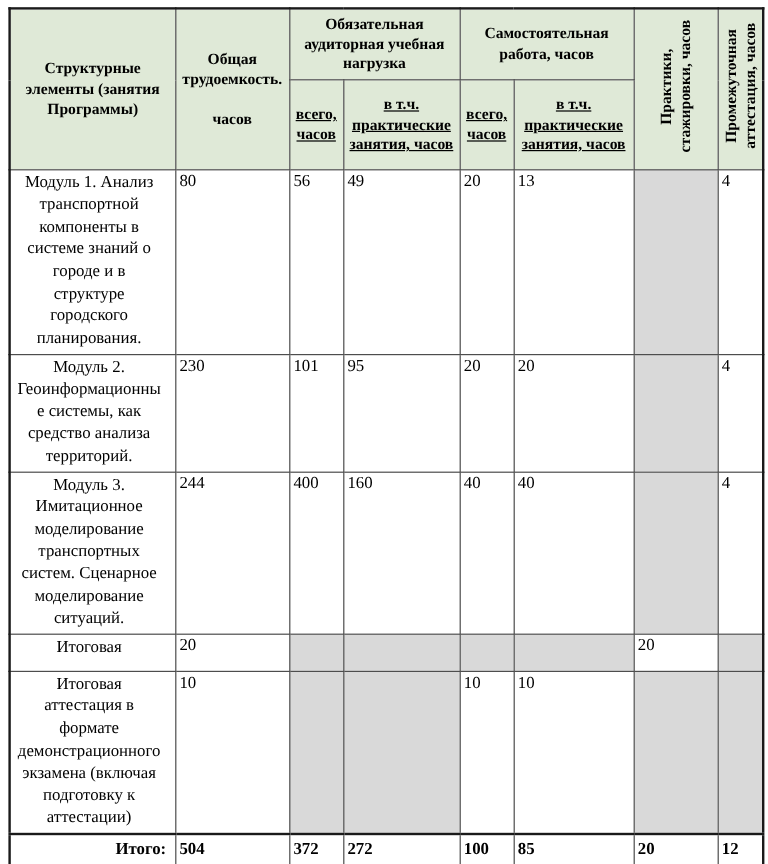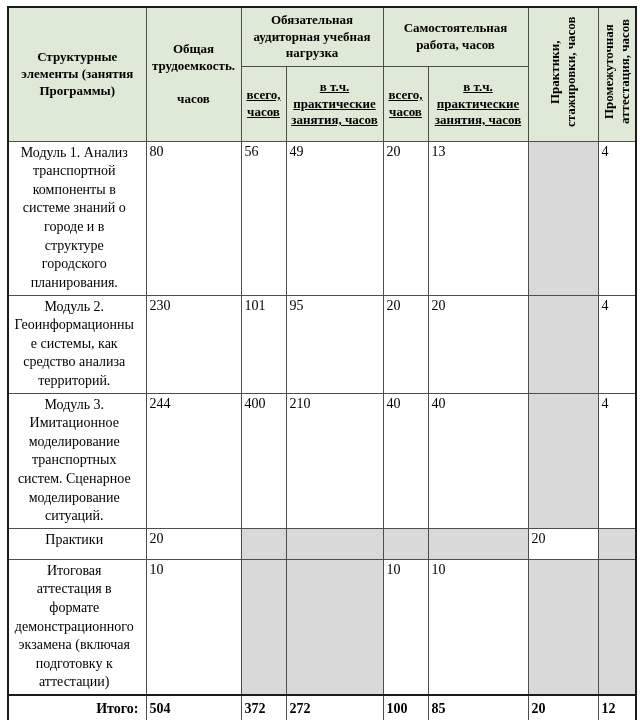--- a/index.html
+++ b/index.html
@@ -129,28 +129,28 @@
         <td class="num">95</td>
         <td class="num">20</td>
         <td class="num">20</td>
         <td class="gray"></td>
         <td class="num">4</td>
       </tr>
       <tr class="r2">
         <td class="label">Модуль 3. Имитационное моделирование транспортных систем. Сценарное моделирование ситуаций.</td>
         <td class="num">244</td>
         <td class="num">400</td>
-        <td class="num">210</td>
+        <td class="num">160</td>
         <td class="num">40</td>
         <td class="num">40</td>
         <td class="gray"></td>
         <td class="num">4</td>
       </tr>
       <tr class="r3">
-        <td class="label">Практики</td>
+        <td class="label">Итоговая</td>
         <td class="num">20</td>
         <td class="gray"></td>
         <td class="gray"></td>
         <td class="gray"></td>
         <td class="gray"></td>
         <td class="num">20</td>
         <td class="gray"></td>
       </tr>
       <tr class="r4">
         <td class="label">Итоговая аттестация в формате демонстрационного экзамена (включая подготовку к аттестации)</td>

